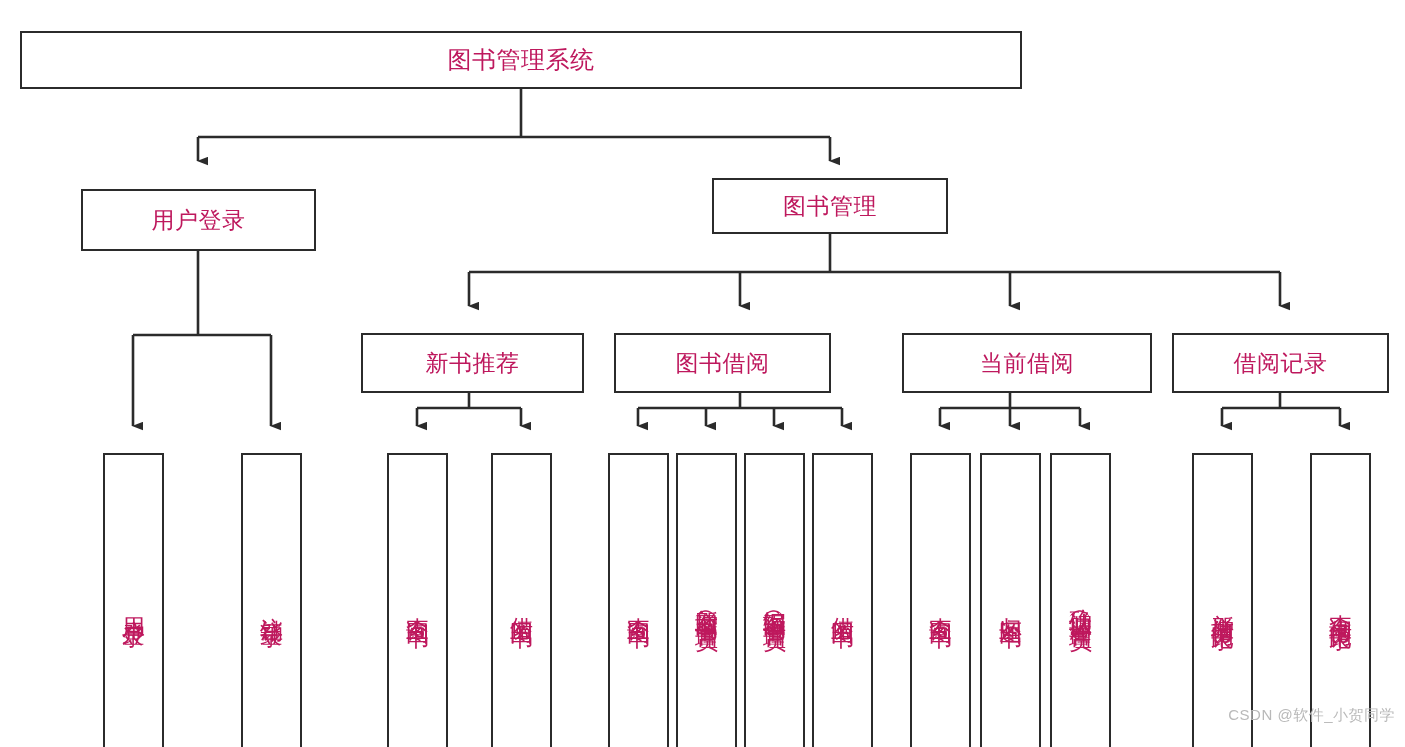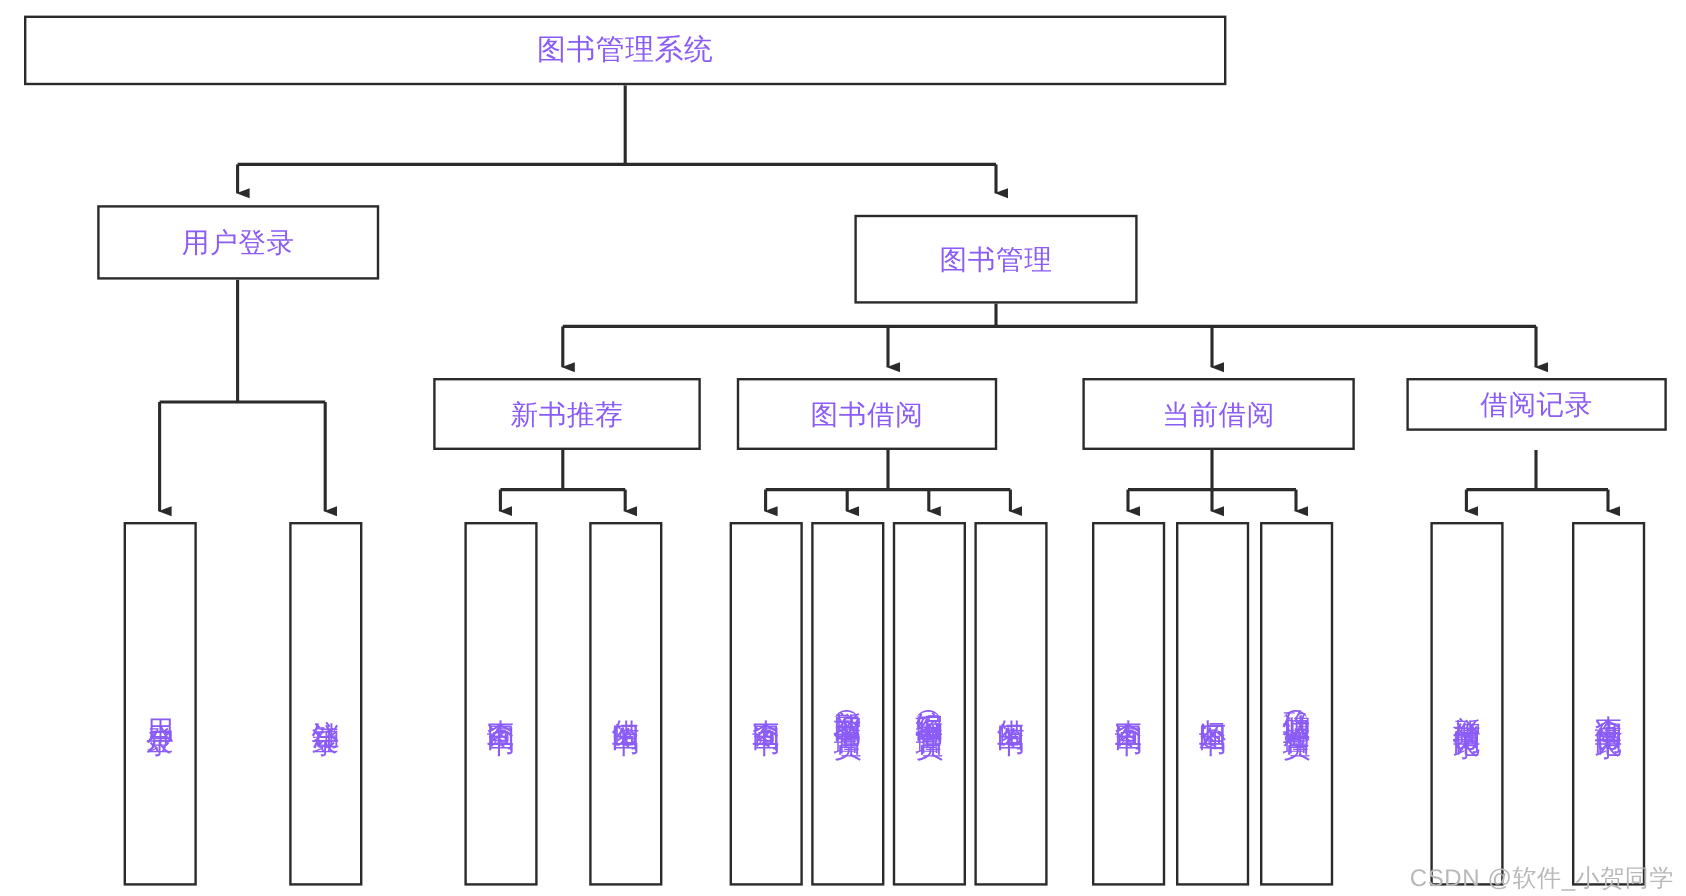--- a/index.html
+++ b/index.html
@@ -27,22 +27,23 @@
     pointer-events: none;
   }
   .node {
     position: absolute;
     box-sizing: border-box;
     border: 2.5px solid #2b2b2b;
     background: #ffffff;
     display: flex;
     align-items: center;
     justify-content: center;
-    color: #8b5cf6;
+    color: #be185d;
     line-height: 1.25;
+    margin-top: 18px;
   }
   .node-h {
     font-size: 23px;
     letter-spacing: 0.5px;
   }
   .node-root {
     font-size: 24px;
   }
   .node-v {
     writing-mode: vertical-rl;
@@ -55,22 +56,22 @@
   }
   .node-v .vlabel {
     writing-mode: vertical-rl;
     text-orientation: upright;
     letter-spacing: 3px;
     display: block;
   }
   #watermark {
     position: absolute;
     right: 10px;
-    bottom: 2px;
-    font-size: 20px;
+    bottom: 22px;
+    font-size: 15px;
     color: #b9b9b9;
     white-space: nowrap;
     letter-spacing: 0.5px;
   }
 </style>
 </head>
 <body>
 
 <div id="diagram-root">
 
@@ -125,34 +126,34 @@
     </g>
   </svg>
 
   <div class="node node-h node-root" style="left:20px; top:13px; width:1002px; height:58px;">
     <span>图书管理系统</span>
   </div>
 
   <div class="node node-h" style="left:81px; top:171px; width:235px; height:62px;">
     <span>用户登录</span>
   </div>
-  <div class="node node-h" style="left:712px; top:179px; width:236px; height:74px;">
+  <div class="node node-h" style="left:712px; top:160px; width:236px; height:56px;">
     <span>图书管理</span>
   </div>
 
   <div class="node node-h" style="left:361px; top:315px; width:223px; height:60px;">
     <span>新书推荐</span>
   </div>
   <div class="node node-h" style="left:614px; top:315px; width:217px; height:60px;">
     <span>图书借阅</span>
   </div>
-  <div class="node node-h" style="left:902px; top:315px; width:227px; height:60px;">
+  <div class="node node-h" style="left:902px; top:315px; width:250px; height:60px;">
     <span>当前借阅</span>
   </div>
-  <div class="node node-h" style="left:1172px; top:315px; width:217px; height:44px;justify-content:center;">
+  <div class="node node-h" style="left:1172px; top:315px; width:217px; height:60px;justify-content:center;">
     <span>借阅记录</span>
   </div>
 
   <div class="node node-v" style="left:103px; top:435px; width:61px; height:303px;">
     <span class="vlabel">用户登录</span>
   </div>
   <div class="node node-v" style="left:241px; top:435px; width:61px; height:303px;">
     <span class="vlabel">注销登录</span>
   </div>
 

